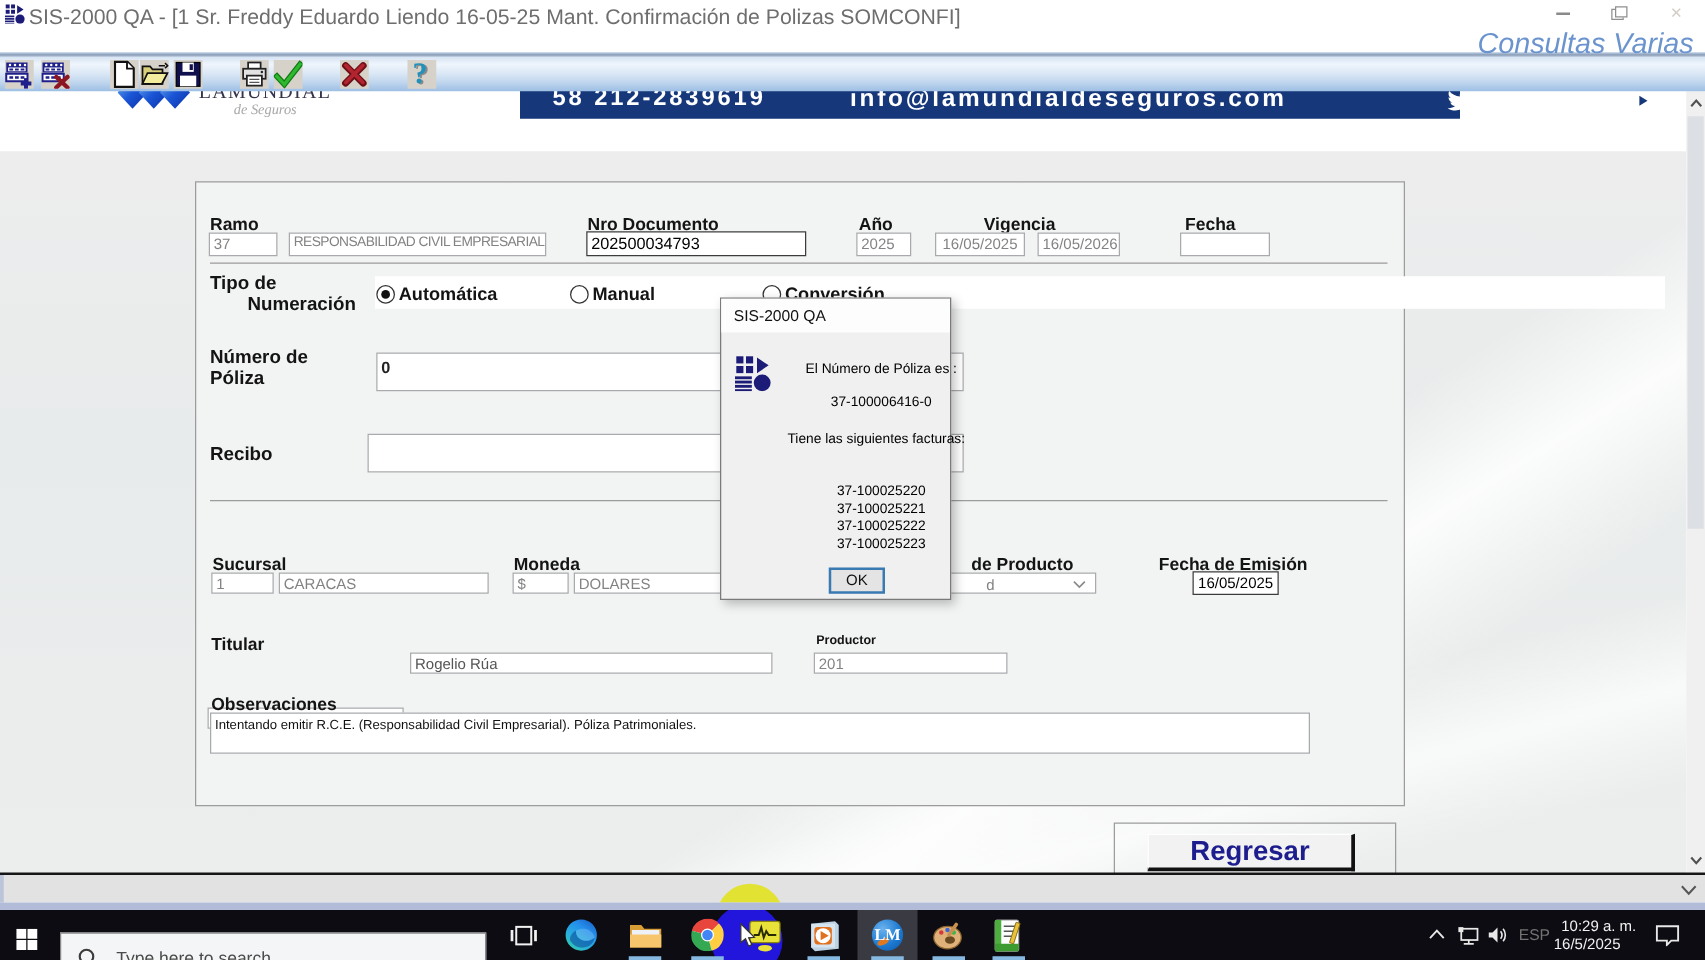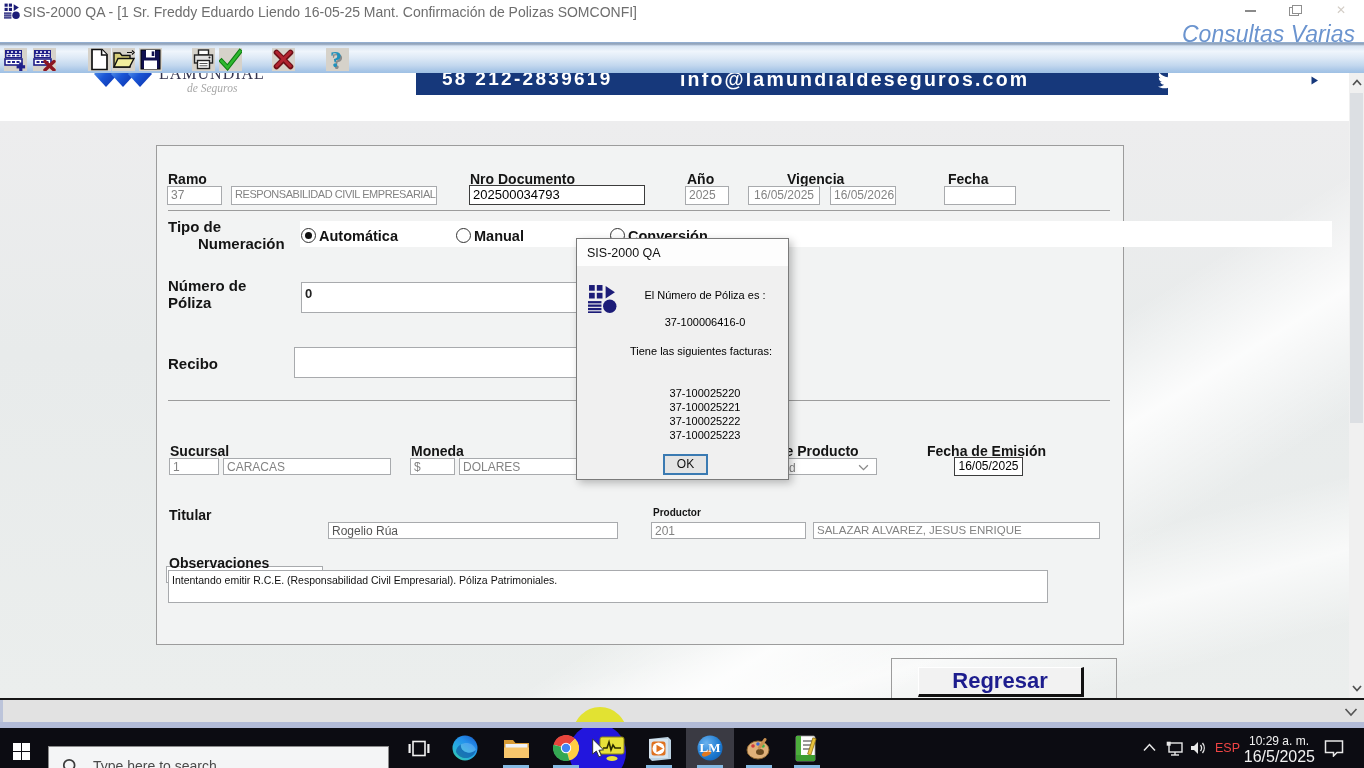--- a/index.html
+++ b/index.html
@@ -22,21 +22,21 @@
       <rect x="1" y="8.5" width="5.5" height="5.5"></rect>
           <rect x="8.5" y="8.5" width="5.5" height="5.5"></rect>
       <path d="M17 2 L26 8 L17 14 Z"></path>
       <rect x="0" y="16.5" width="13" height="2.4"></rect>
           <rect x="0" y="20" width="13" height="2.4"></rect>
       <rect x="0" y="23.5" width="13" height="2.4"></rect>
           <rect x="0" y="27" width="13" height="1"></rect>
       <circle cx="21" cy="21.5" r="6.5"></circle>
     </g>
   </svg>
-  <div class="a" style="left:23px;top:4px;font-size:14px;color:#6e6e6e;">SIS-2000 QA - [1 Sr. Freddy Eduardo Liendo 16-05-25 Mant. Confirmación de Polizas SOMCONFI]</div>
+  <div class="a" style="left:23px;top:4px;font-size:17px;color:#6e6e6e;">SIS-2000 QA - [1 Sr. Freddy Eduardo Liendo 16-05-25 Mant. Confirmación de Polizas SOMCONFI]</div>
   <div class="a" style="left:1245px;top:10px;width:11px;height:2px;background:#8a8a8a;"></div>
   <div class="a" style="left:1289px;top:7px;width:8px;height:7px;border:1.1px solid #8f8f8f;"></div>
   <div class="a" style="left:1292px;top:5px;width:8px;height:7px;border:1.1px solid #8f8f8f;background:#fff;"></div>
   <div class="a" style="left:1336px;top:3px;font-size:12px;color:#d3cdc6;">✕</div>
 </div>
 
 <div class="a" style="left:0;top:24px;width:1364px;height:20px;background:#fff;">
       <div class="a" style="left:0;top:17.5px;width:1364px;height:1.5px;background:#93aed0;"></div>
   <div class="a" style="right:9px;top:-3px;font-size:23px;font-style:italic;color:#6b94cf;"><span style="text-decoration:underline;">C</span>onsultas Varias</div>
 </div>
@@ -218,40 +218,39 @@
         </svg>
  </div>
  <div class="lbl" style="left:927px;top:399px;font-size:14px;">Fecha de Emisión</div>
  <div class="inp" style="left:954px;top:413px;width:69px;height:19px;border:1.4px solid #3c3c3c;color:#000;justify-content:center;text-align:center;">16/05/2025</div>
 
  <div class="lbl" style="left:169px;top:463px;font-size:14px;">Titular</div>
  <div class="inp" style="left:166px;top:478px;width:157px;height:17px;margin-top:44px;">V-6978002</div>
  <div class="inp" style="left:328px;top:478px;width:290px;height:17px;color:#555;">Rogelio Rúa</div>
  <div class="lbl" style="left:653px;top:463px;font-size:10px;">Productor</div>
  <div class="inp" style="left:651px;top:478px;width:155px;height:17px;">201</div>
- <div class="inp" style="left:813px;top:478px;width:287px;height:17px;font-size:11.5px;">SALAZAR ALVAREZ, JESUS ENRIQUE</div>
 
  <div class="lbl" style="left:169px;top:511px;font-size:14px;">Observaciones</div>
  <div class="inp" style="left:168px;top:526px;width:880px;height:33px;color:#111;font-size:10.5px;align-items:flex-start;padding-top:3px;">Intentando emitir R.C.E. (Responsabilidad Civil Empresarial). Póliza Patrimoniales.</div>
 
  <div class="a" style="left:891px;top:614px;width:224px;height:42px;border:1px solid #9c9c9c;"></div>
  <div class="a" style="left:918px;top:623px;width:166px;height:30px;background:#f2f2f2;border-top:1px solid #fff;border-left:1px solid #fff;border-right:3px solid #111;border-bottom:3px solid #111;box-sizing:border-box;text-align:center;font-weight:bold;font-size:22px;color:#1d1d8e;line-height:26px;">Regresar</div>
 </div>
 
 <div class="a" style="left:1349px;top:73px;width:15px;height:625px;background:#f0f0f0;z-index:2;">
   <svg class="a" style="left:3px;top:6px;" width="10" height="7" viewBox="0 0 10 7">
         <path d="M1 6 L5 1.5 L9 6" fill="none" stroke="#505050" stroke-width="1.7"></path>
       </svg>
   <div class="a" style="left:1px;top:20px;width:13px;height:330px;background:#dcdfe3;"></div>
   <svg class="a" style="left:3px;top:612px;" width="10" height="7" viewBox="0 0 10 7">
         <path d="M1 1 L5 5.5 L9 1" fill="none" stroke="#505050" stroke-width="1.7"></path>
       </svg>
 </div>
 
-<div class="a" style="left:576px;top:238px;width:213px;height:242px;background:#f0f0f0;border:1px solid #7a7a7a;box-shadow:3px 3px 8px rgba(0,0,0,0.25);z-index:10;box-sizing:border-box;">
+<div class="a" style="left:576px;top:238px;width:185px;height:242px;background:#f0f0f0;border:1px solid #7a7a7a;box-shadow:3px 3px 8px rgba(0,0,0,0.25);z-index:10;box-sizing:border-box;">
   <div class="a" style="left:0;top:0;width:100%;height:27px;background:#fdfdfd;"></div>
   <div class="a" style="left:10px;top:7px;font-size:12.5px;color:#111;">SIS-2000 QA</div>
   <svg class="a" style="left:11px;top:45px;" width="29" height="29" viewBox="0 0 28 28">
     <g fill="#1c1c78">
       <rect x="1" y="1" width="5.5" height="5.5"></rect>
           <rect x="8.5" y="1" width="5.5" height="5.5"></rect>
       <rect x="1" y="8.5" width="5.5" height="5.5"></rect>
           <rect x="8.5" y="8.5" width="5.5" height="5.5"></rect>
       <path d="M17 2 L26 8 L17 14 Z"></path>
       <rect x="0" y="16.5" width="13" height="2.2"></rect>
@@ -396,21 +395,21 @@
   <svg class="a" style="left:1166px;top:13px;" width="19" height="15" viewBox="0 0 19 15">
     <rect x="0.7" y="0.7" width="4" height="4" fill="#e8e8e8"></rect>
         <rect x="3" y="2" width="13" height="9" fill="none" stroke="#e8e8e8" stroke-width="1.4"></rect>
     <line x1="5" y1="14" x2="13" y2="14" stroke="#e8e8e8" stroke-width="1.4"></line>
         <line x1="9" y1="11" x2="9" y2="14" stroke="#e8e8e8" stroke-width="1.4"></line>
   </svg>
   <svg class="a" style="left:1190px;top:13px;" width="17" height="14" viewBox="0 0 17 14">
     <path d="M1 5 h3 l4-4 v12 l-4-4 h-3 Z" fill="#e8e8e8"></path>
     <path d="M10.5 4 A5 5 0 0 1 10.5 10 M12.5 2 A8 8 0 0 1 12.5 12" fill="none" stroke="#e8e8e8" stroke-width="1.3"></path>
   </svg>
-  <div class="a" style="left:1215px;top:13px;font-size:12.5px;color:#ef4444;">ESP</div>
+  <div class="a" style="left:1215px;top:13px;font-size:12.5px;color:#737373;">ESP</div>
   <div class="a" style="left:1243px;top:6px;width:72px;text-align:center;font-size:12px;color:#f2f2f2;">10:29 a. m.</div>
-  <div class="a" style="left:1243px;top:20px;width:72px;text-align:right;font-size:16px;color:#f2f2f2;">16/5/2025</div>
+  <div class="a" style="left:1243px;top:20px;width:72px;text-align:left;font-size:12px;color:#f2f2f2;">16/5/2025</div>
   <svg class="a" style="left:1324px;top:12px;" width="20" height="17" viewBox="0 0 20 17">
     <path d="M1.5 1 h17 v11.5 h-5.5 l-3.5 3.5 v-3.5 h-8 Z" fill="none" stroke="#e8e8e8" stroke-width="1.5"></path>
   </svg>
 </div>
 
 </div>
 
 </body></html>

